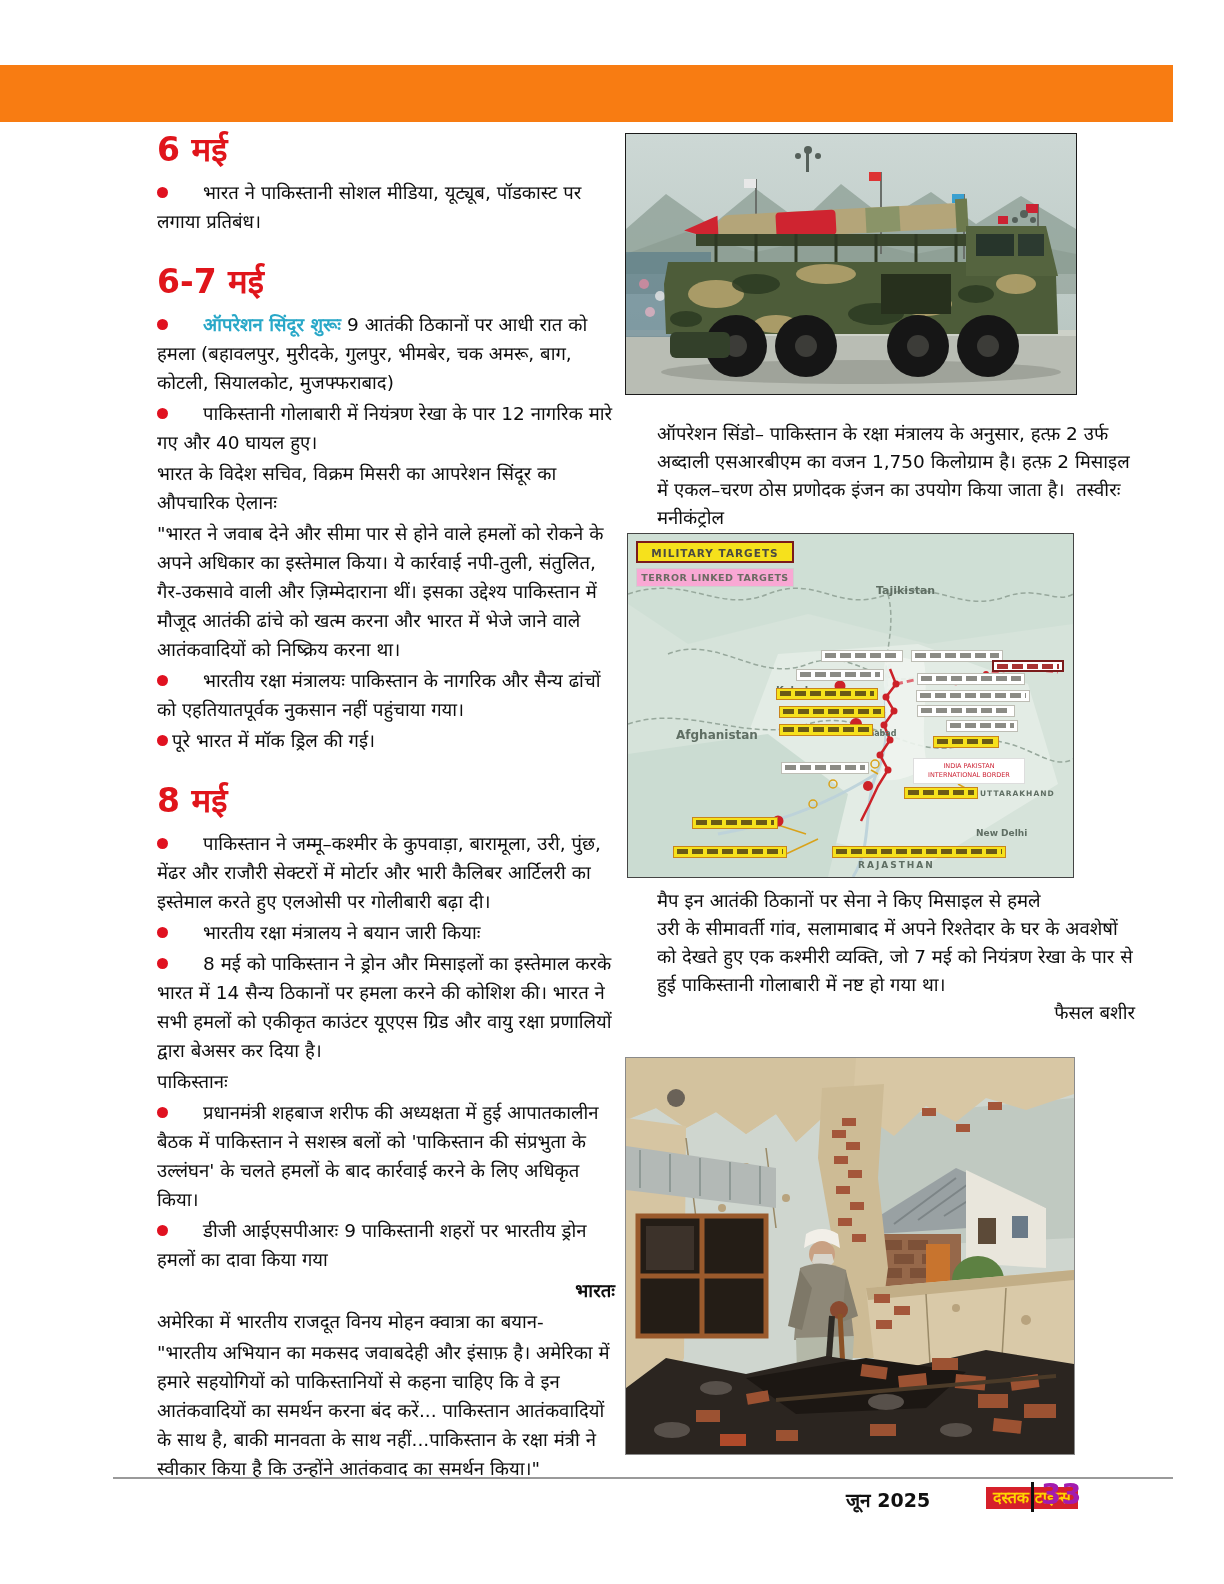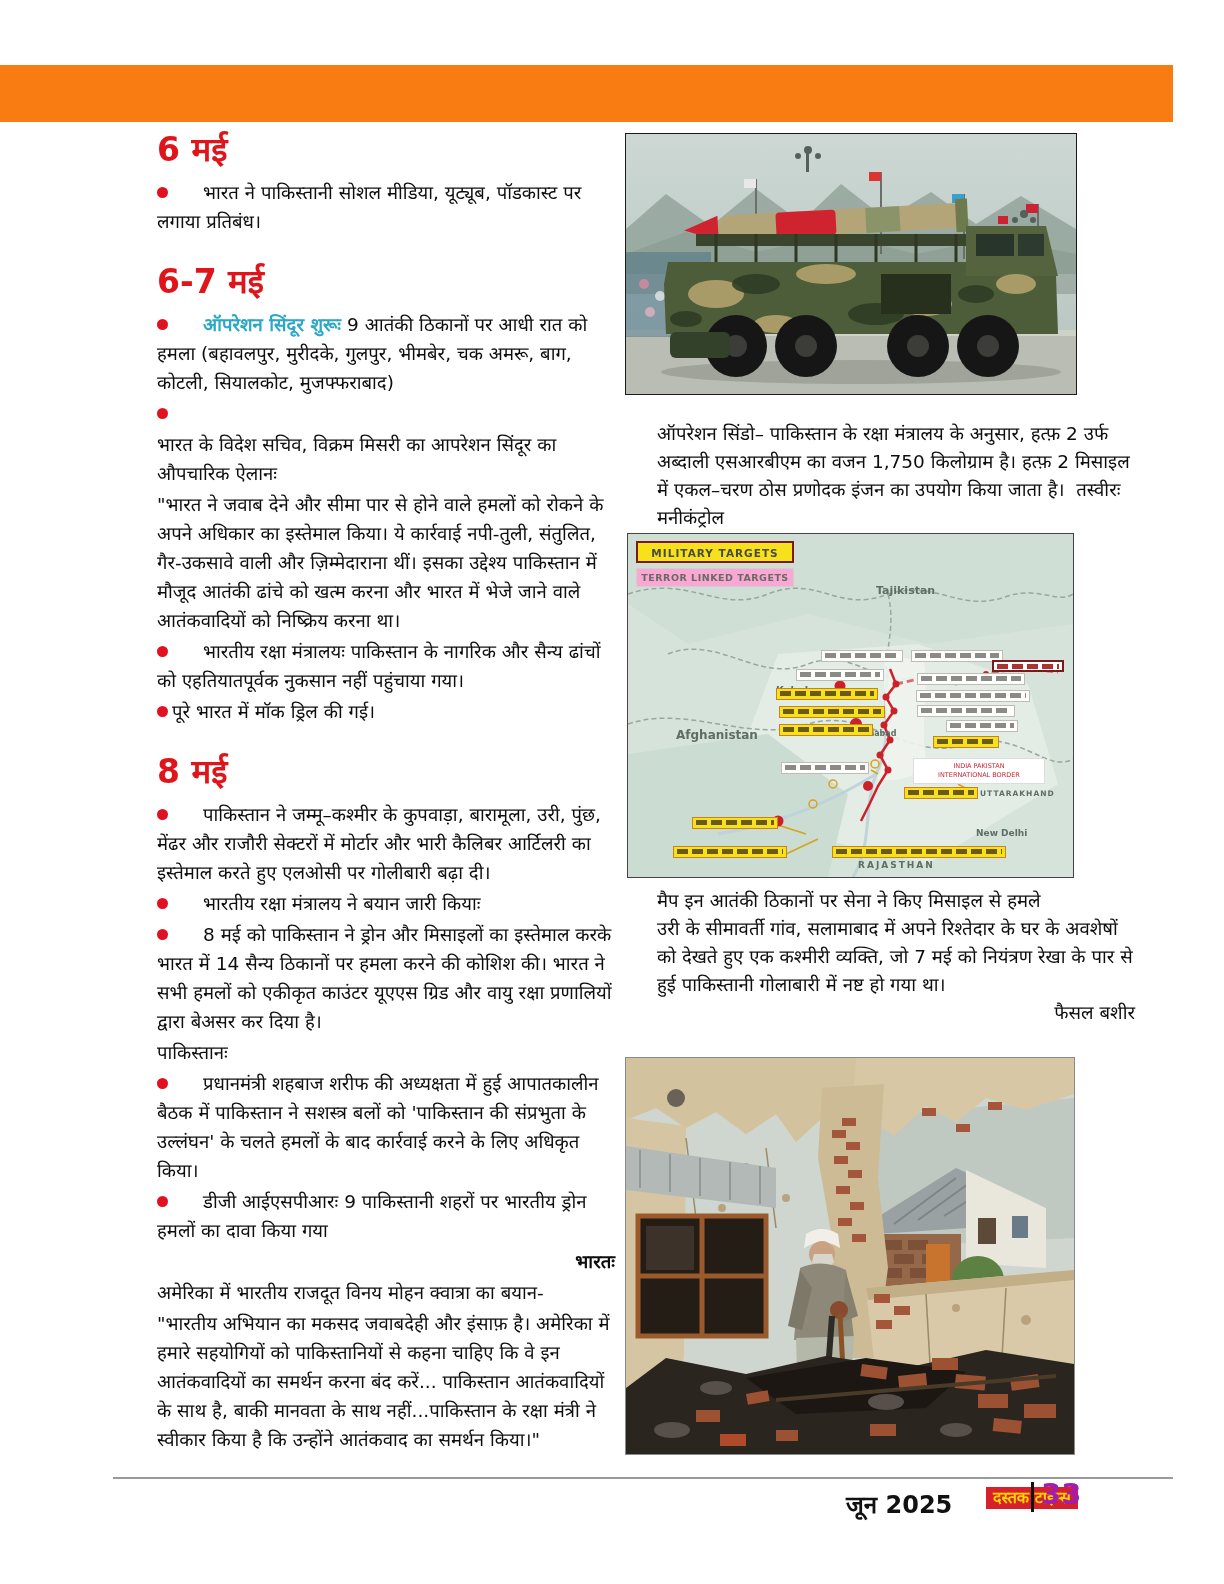--- a/index.html
+++ b/index.html
@@ -26,28 +26,28 @@
   .legend-mil{position:absolute;left:8px;top:7px;width:158px;height:22px;background:#f6e11c;border:2px solid #7a1b1b;
       font-size:10.5px;font-weight:bold;color:#4a4a42;line-height:20px;text-align:center;letter-spacing:1px;box-sizing:border-box;}
   .legend-ter{position:absolute;left:8px;top:34px;width:158px;height:19px;background:#f9a8d4;border:1px solid #cfcfcf;
       font-size:9.5px;font-weight:bold;color:#6a6a62;line-height:18px;text-align:center;letter-spacing:.5px;box-sizing:border-box;}
   .mlb{position:absolute;height:12px;background:#ffffff;border:1px solid #bdbdb4;box-sizing:border-box;padding:2px 3px;}
   .mlb.y{background:#f6e11c;border:1px solid #c8841c;}
   .mlb.r{border:2px solid #7a1b1b;}
   .fx{display:block;height:5px;background:repeating-linear-gradient(90deg,#8b8b85 0 11px,rgba(0,0,0,0) 11px 15px);}
   .mlb.y .fx{background:repeating-linear-gradient(90deg,#6b5a16 0 11px,rgba(0,0,0,0) 11px 15px);}
   .mlb.r .fx{background:repeating-linear-gradient(90deg,#a33 0 11px,rgba(0,0,0,0) 11px 15px);}
-  .border-callout{position:absolute;left:285px;top:224px;width:132px;background:#fff;border:1px solid #ddd;
+  .border-callout{position:absolute;left:285px;top:224px;width:112px;background:#fff;border:1px solid #ddd;
       font-size:6.5px;color:#c23;text-align:center;line-height:9px;padding:3px 14px;box-sizing:border-box;}
   .caption-map{left:622px;top:887px;width:478px;}
   .caption-map .credit-line{text-align:right;}
   .photo-bottom{position:absolute;left:625px;top:1057px;width:450px;height:398px;border:1px solid #8a8a8a;box-sizing:border-box;overflow:hidden;}
   
   .footer-rule{position:absolute;left:113px;top:1477px;width:1060px;height:2px;background:#9a9a9a;}
-  .footer-date{position:absolute;left:846px;top:1487px;font-size:24px;font-weight:bold;color:#111;}
+  .footer-date{position:absolute;left:846px;top:1487px;font-size:19px;font-weight:bold;color:#111;}
   .footer-brand{position:absolute;left:986px;top:1487px;background:#d6202a;color:#ffd400;font-weight:bold;
       font-size:16px;line-height:22px;padding:0 7px;}
   .footer-div{position:absolute;left:1031px;top:1482px;width:3px;height:30px;background:#111;}
   .footer-page{position:absolute;left:1041px;top:1477px;font-size:29px;font-weight:bold;color:#a21caf;}
 </style>
 </head>
 <body>
 
 <div class="page">
 
@@ -56,21 +56,21 @@
   <div class="left-col">
 
     <section>
       <h2>6 मई</h2>
       <p><span class="dot"></span><span>भारत ने पाकिस्तानी सोशल मीडिया, यूट्यूब, पॉडकास्ट पर लगाया प्रतिबंध।</span></p>
     </section>
 
     <section>
       <h2>6-7 मई</h2>
       <p><span class="dot"></span><span class="teal">ऑपरेशन सिंदूर शुरूः</span><span>9 आतंकी ठिकानों पर आधी रात को हमला (बहावलपुर, मुरीदके, गुलपुर, भीमबेर, चक अमरू, बाग, कोटली, सियालकोट, मुजफ्फराबाद)</span></p>
-      <p><span class="dot"></span></p>
+      <p><span class="dot"></span><span>पाकिस्तानी गोलाबारी में नियंत्रण रेखा के पार 12 नागरिक मारे गए और 40 घायल हुए।</span></p>
       <p><span>भारत के विदेश सचिव, विक्रम मिसरी का आपरेशन सिंदूर का औपचारिक ऐलानः</span></p>
       <p><span>"भारत ने जवाब देने और सीमा पार से होने वाले हमलों को रोकने के अपने अधिकार का इस्तेमाल किया। ये कार्रवाई नपी-तुली, संतुलित, गैर-उकसावे वाली और ज़िम्मेदाराना थीं। इसका उद्देश्य पाकिस्तान में मौजूद आतंकी ढांचे को खत्म करना और भारत में भेजे जाने वाले आतंकवादियों को निष्क्रिय करना था।</span></p>
       <p><span class="dot"></span><span>भारतीय रक्षा मंत्रालयः पाकिस्तान के नागरिक और सैन्य ढांचों को एहतियातपूर्वक नुकसान नहीं पहुंचाया गया।</span></p>
       <p class="tight"><span class="dot"></span><span>पूरे भारत में मॉक ड्रिल की गई।</span></p>
     </section>
 
     <section>
       <h2>8 मई</h2>
       <p><span class="dot"></span><span>पाकिस्तान ने जम्मू–कश्मीर के कुपवाड़ा, बारामूला, उरी, पुंछ, मेंढर और राजौरी सेक्टरों में मोर्टार और भारी कैलिबर आर्टिलरी का इस्तेमाल करते हुए एलओसी पर गोलीबारी बढ़ा दी।</span></p>
       <p><span class="dot"></span><span>भारतीय रक्षा मंत्रालय ने बयान जारी कियाः</span></p>

